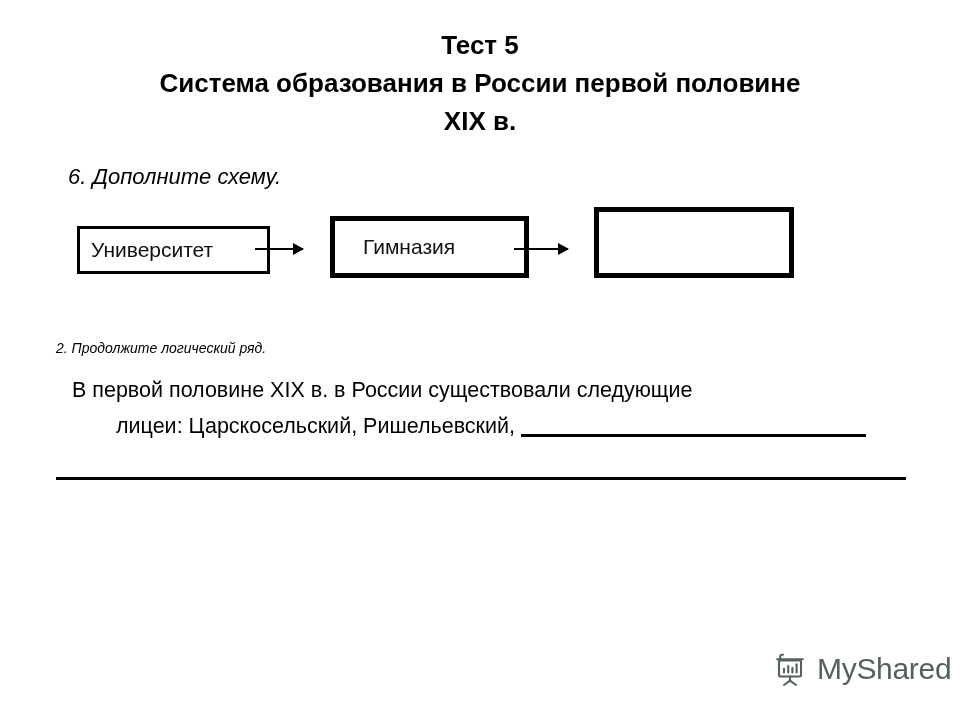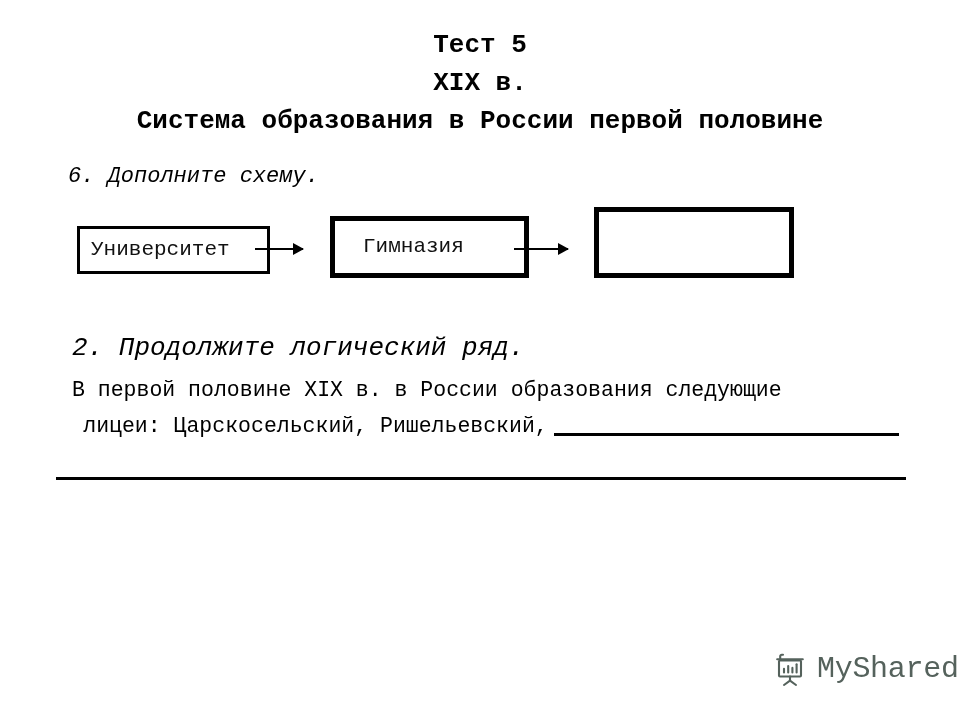--- a/index.html
+++ b/index.html
@@ -7,21 +7,21 @@
     margin: 0;
     padding: 0;
     background: #ffffff;
   }
   #page {
     position: relative;
     width: 960px;
     height: 720px;
     background: #ffffff;
     overflow: hidden;
-    font-family: Liberation Mono, monospace;
+    font-family: Liberation Sans, sans-serif;
     color: #000000;
   }
 
   
   .title-block {
     position: absolute;
     left: 0;
     top: 26px;
     width: 960px;
     text-align: center;
@@ -116,24 +116,23 @@
   }
   #arrow-1 { left: 255px; top: 248px; width: 48px; }
   #arrow-2 { left: 514px; top: 248px; width: 54px; }
 
   
   .q2-prompt {
     position: absolute;
     left: 56px;
     top: 334px;
     font-style: italic;
-    font-size: 26px;
+    font-size: 14px;
     line-height: 28px;
     white-space: nowrap;
-    margin-left: 16px;
   }
   .q2-body {
     position: absolute;
     left: 56px;
     top: 372px;
     width: 870px;
     font-size: 21.5px;
     line-height: 36px;
   }
   .q2-body .indent-line { padding-left: 16px; white-space: nowrap; }
@@ -170,22 +169,22 @@
   }
   .wm-icon { width: 36px; height: 36px; display: block; }
 </style>
 </head>
 <body>
 
 <div id="page">
 
   <div class="title-block">
     <div class="title-line l1">Тест 5</div>
+    <div class="title-line l2">Система образования в России первой половине</div>
     <div class="title-line l3">XIX в.</div>
-    <div class="title-line l2">Система образования в России первой половине</div>
   </div>
 
   <div class="q1-prompt">6. Дополните схему.</div>
 
   <div class="diagram">
 
     <div class="node" id="node-university">
       <span class="node-label">Университет</span>
     </div>
 
@@ -199,21 +198,21 @@
 
     <div class="node" id="node-blank">
       <span class="node-label"></span>
     </div>
 
   </div>
 
   <div class="q2-prompt">2. Продолжите логический ряд.</div>
 
   <div class="q2-body">
-    <div class="indent-line">В первой половине XIX в. в России образования следующие</div>
+    <div class="indent-line">В первой половине XIX в. в России существовали следующие</div>
     <div class="line2">
       <span>лицеи: Царскосельский, Ришельевский,</span><span class="inline-blank"></span>
     </div>
   </div>
 
   <div class="full-blank"></div>
 
   <div class="watermark">
     <span>
       <svg class="wm-icon" viewBox="0 0 36 36" fill="none" stroke="#55625c" stroke-width="2.1" stroke-linecap="round" stroke-linejoin="round" aria-hidden="true">

